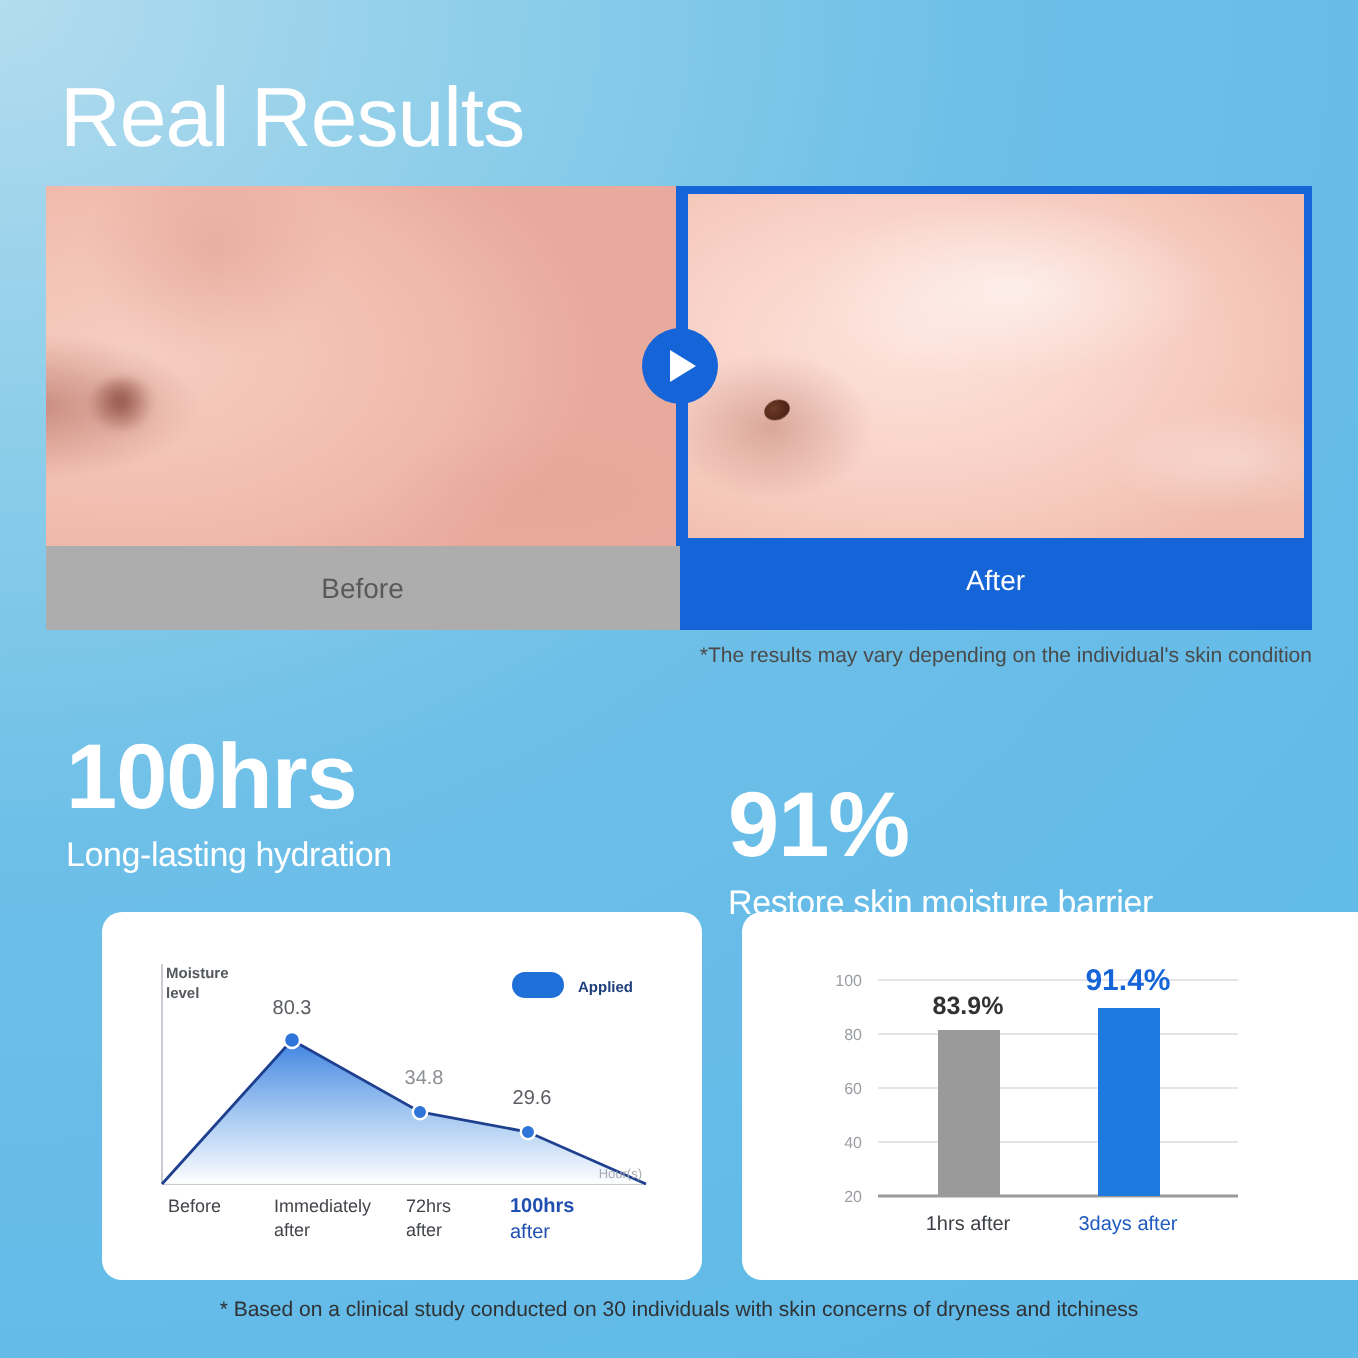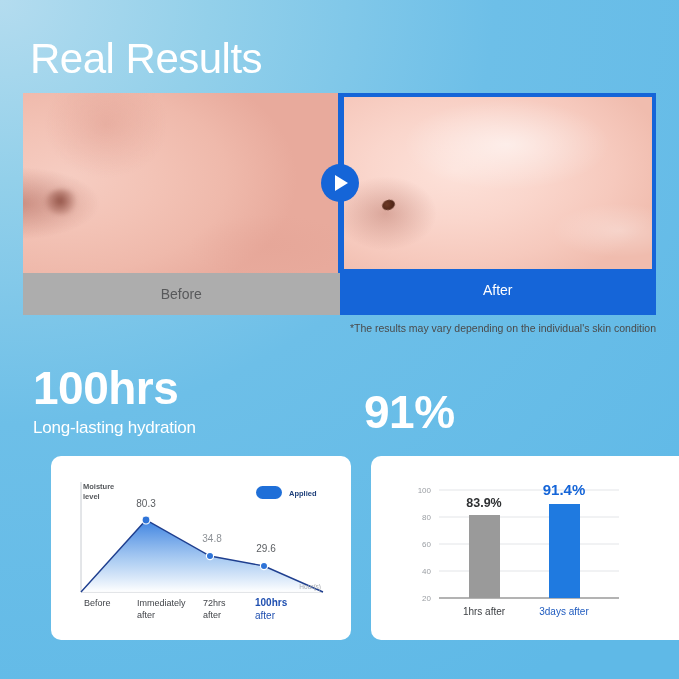--- a/index.html
+++ b/index.html
@@ -251,20 +251,21 @@
 
   <div class="disclaimer">*The results may vary depending on the individual's skin condition</div>
 
   <div class="stat stat-left">
     <div class="big">100hrs</div>
     <div class="sub">Long-lasting hydration</div>
   </div>
 
   <div class="stat stat-right">
     <div class="big">91%</div>
+    <div class="sub">Restore skin moisture barrier</div>
   </div>
 
   <div class="card card-line">
     <svg width="300" height="184" viewBox="0 0 300 184">
       <defs>
         <linearGradient id="areaFill" x1="0" y1="0" x2="0" y2="1">
           <stop offset="0%" stop-color="#3c82e0" stop-opacity="1"></stop>
           <stop offset="55%" stop-color="#9cc3f0" stop-opacity=".85"></stop>
           <stop offset="100%" stop-color="#ffffff" stop-opacity=".9"></stop>
         </linearGradient>
@@ -324,14 +325,15 @@
       <rect x="178" y="48" width="31" height="94" fill="#1f7ae0"></rect>
 
       <text x="113" y="51" text-anchor="middle" font-family="Liberation Sans, sans-serif" font-size="12.5" font-weight="bold" fill="#2f3133">83.9%</text>
       <text x="193" y="39" text-anchor="middle" font-family="Liberation Sans, sans-serif" font-size="15" font-weight="bold" fill="#1565d8">91.4%</text>
 
       <text x="113" y="159" text-anchor="middle" font-family="Liberation Sans, sans-serif" font-size="10" fill="#3c3f43">1hrs after</text>
       <text x="193" y="159" text-anchor="middle" font-family="Liberation Sans, sans-serif" font-size="10" fill="#1f5bbf">3days after</text>
     </svg>
   </div>
 
+  <div class="footnote">* Based on a clinical study conducted on 30 individuals with skin concerns of dryness and itchiness</div>
 
 </div>
 
 </body></html>

